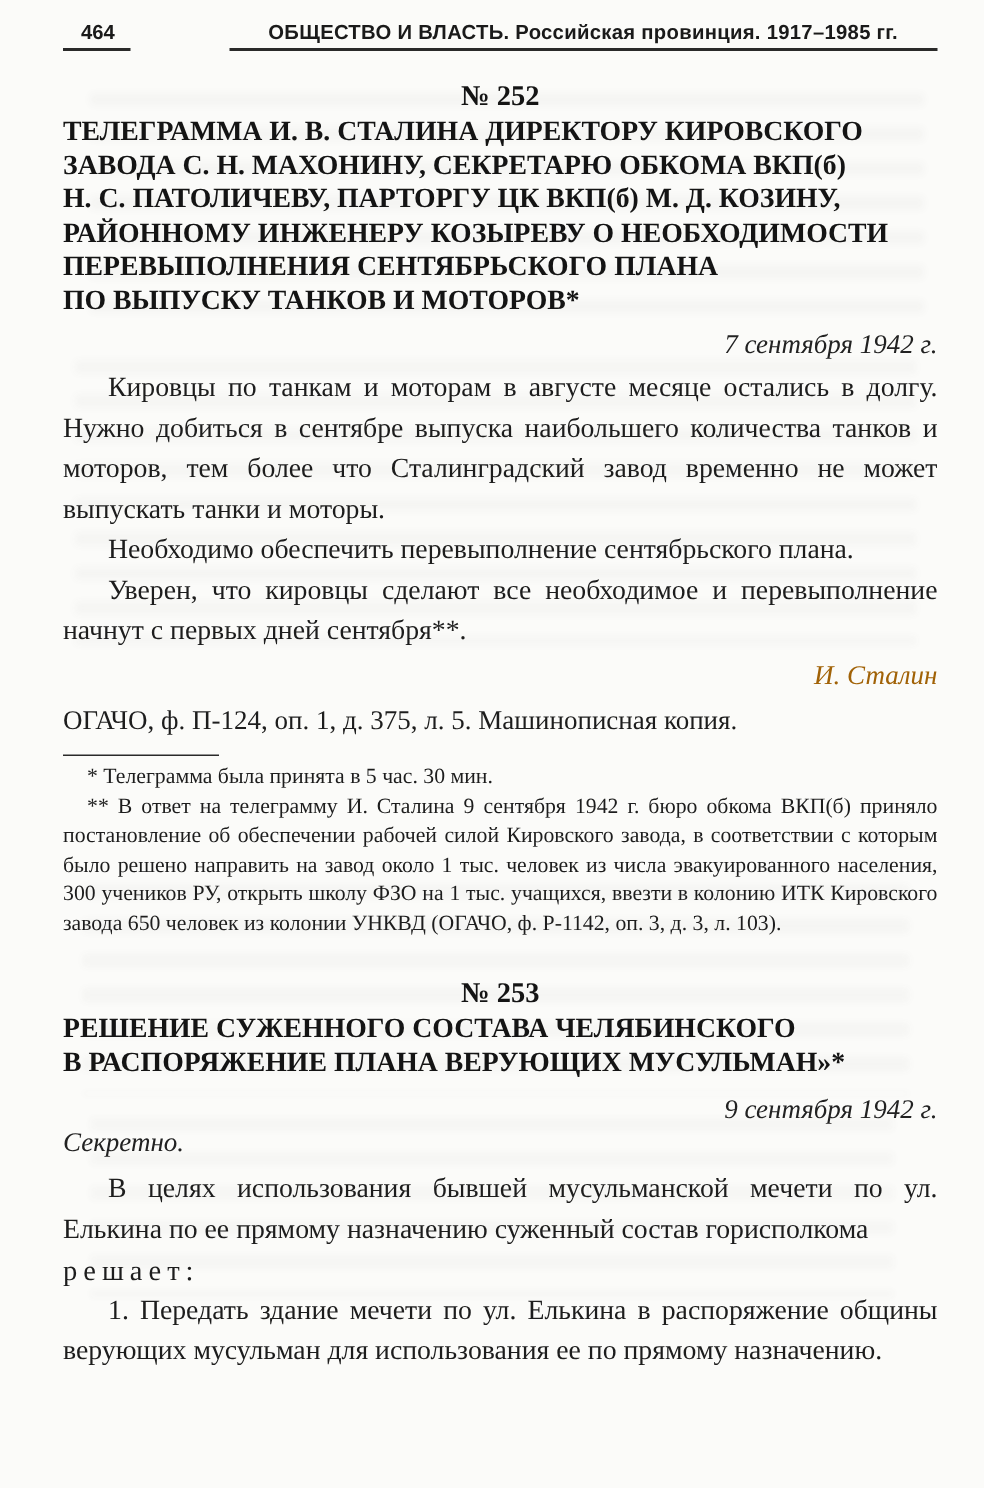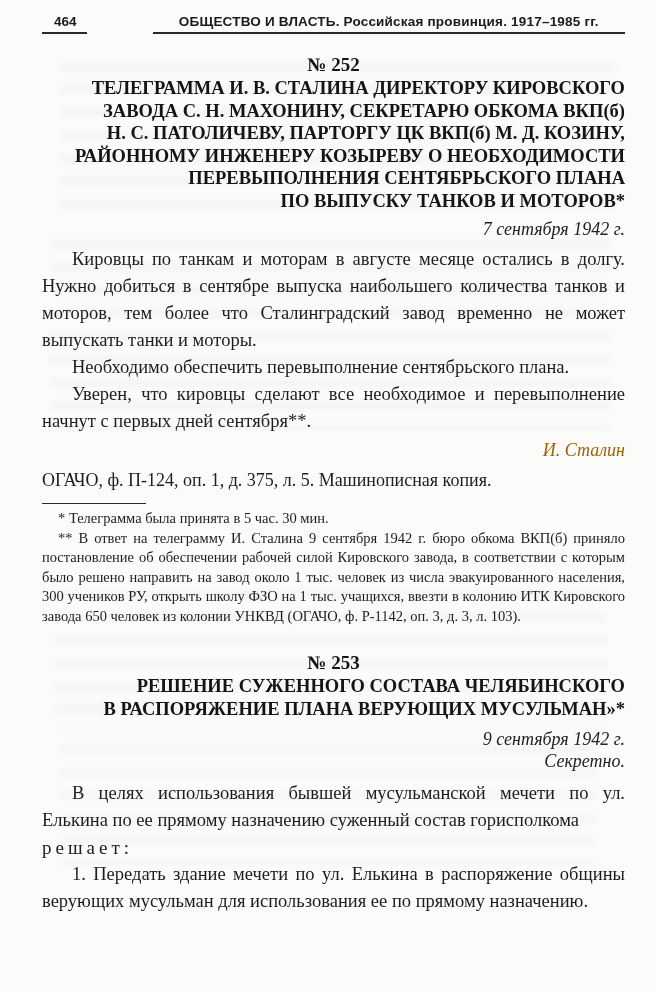--- a/index.html
+++ b/index.html
@@ -50,31 +50,31 @@
     letter-spacing:.2px;
     white-space:nowrap;
   }
 
   
   .doc-number{
     text-align:center;font-weight:700;font-size:19px;
     margin-top:20px;line-height:21px;color:#141414;
   }
   .doc-title{
-    text-align:right;font-weight:700;font-size:18.5px;
+    text-align:left;font-weight:700;font-size:18.5px;
     line-height:22.5px;margin-top:2px;color:#141414;
   }
   .doc-title div{white-space:nowrap;}
 
   .date-line{
     text-align:right;font-style:italic;font-size:18px;
     line-height:22px;margin-top:6px;color:#222;
   }
   .secret-line{
-    text-align:right;font-style:italic;font-size:18px;
+    text-align:left;font-style:italic;font-size:18px;
     line-height:22px;margin-top:0;color:#222;
   }
 
   .body-par{
     font-size:18.5px;line-height:27px;
     text-align:justify;text-indent:30px;
     margin:0;color:#1d1d1d;
   }
   .body-par.first{margin-top:6px;}
 

